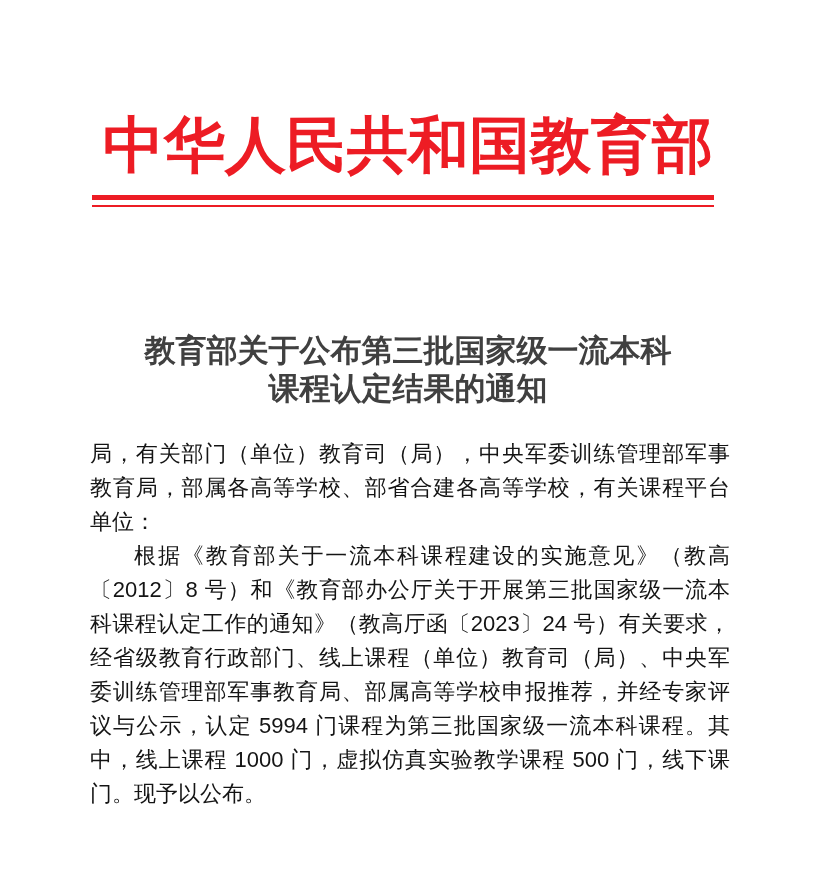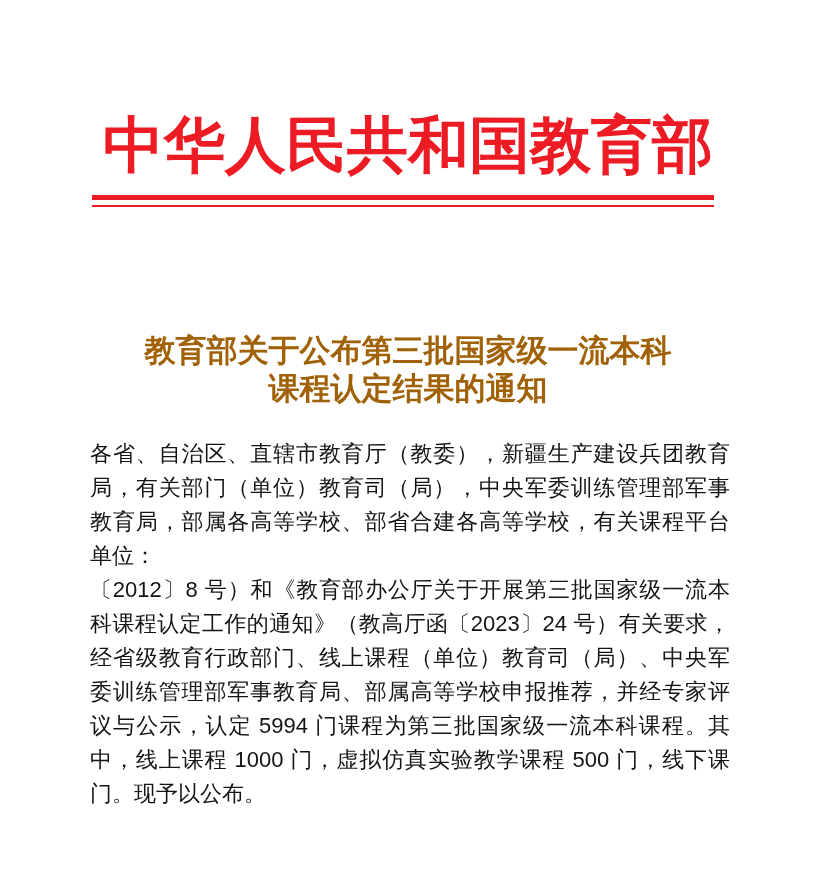--- a/index.html
+++ b/index.html
@@ -53,21 +53,21 @@
   }
   .notice-title {
     position: absolute;
     top: 332px;
     left: 0;
     width: 100%;
     text-align: center;
     font-weight: 700;
     font-size: 31px;
     line-height: 38px;
-    color: #a16207;
+    color: #404040;
   }
   .body-lines {
     position: absolute;
     top: 437px;
     left: 90px;
     width: 640px;
     font-size: 22px;
     color: #141414;
   }
   .line {
@@ -92,24 +92,24 @@
   <div class="rule-thick"></div>
   <div class="rule-thin"></div>
 
 
   <div class="notice-title">
     <div>教育部关于公布第三批国家级一流本科</div>
     <div>课程认定结果的通知</div>
   </div>
 
   <div class="body-lines">
-      <div class="line just">各省、自治区、直辖市教育厅（教委），新疆生产建设兵团教育</div>
       <div class="line just">局，有关部门（单位）教育司（局），中央军委训练管理部军事</div>
       <div class="line just">教育局，部属各高等学校、部省合建各高等学校，有关课程平台</div>
       <div class="line">单位：</div>
+      <div class="line just indent">根据《教育部关于一流本科课程建设的实施意见》（教高</div>
       <div class="line just">〔2012〕8 号）和《教育部办公厅关于开展第三批国家级一流本</div>
       <div class="line just">科课程认定工作的通知》（教高厅函〔2023〕24 号）有关要求，</div>
       <div class="line just">经省级教育行政部门、线上课程（单位）教育司（局）、中央军</div>
       <div class="line just">委训练管理部军事教育局、部属高等学校申报推荐，并经专家评</div>
       <div class="line just">议与公示，认定 5994 门课程为第三批国家级一流本科课程。其</div>
       <div class="line just">中，线上课程 1000 门，虚拟仿真实验教学课程 500 门，线下课</div>
       <div class="line">门。现予以公布。</div>
     </div>
 
 </div>

